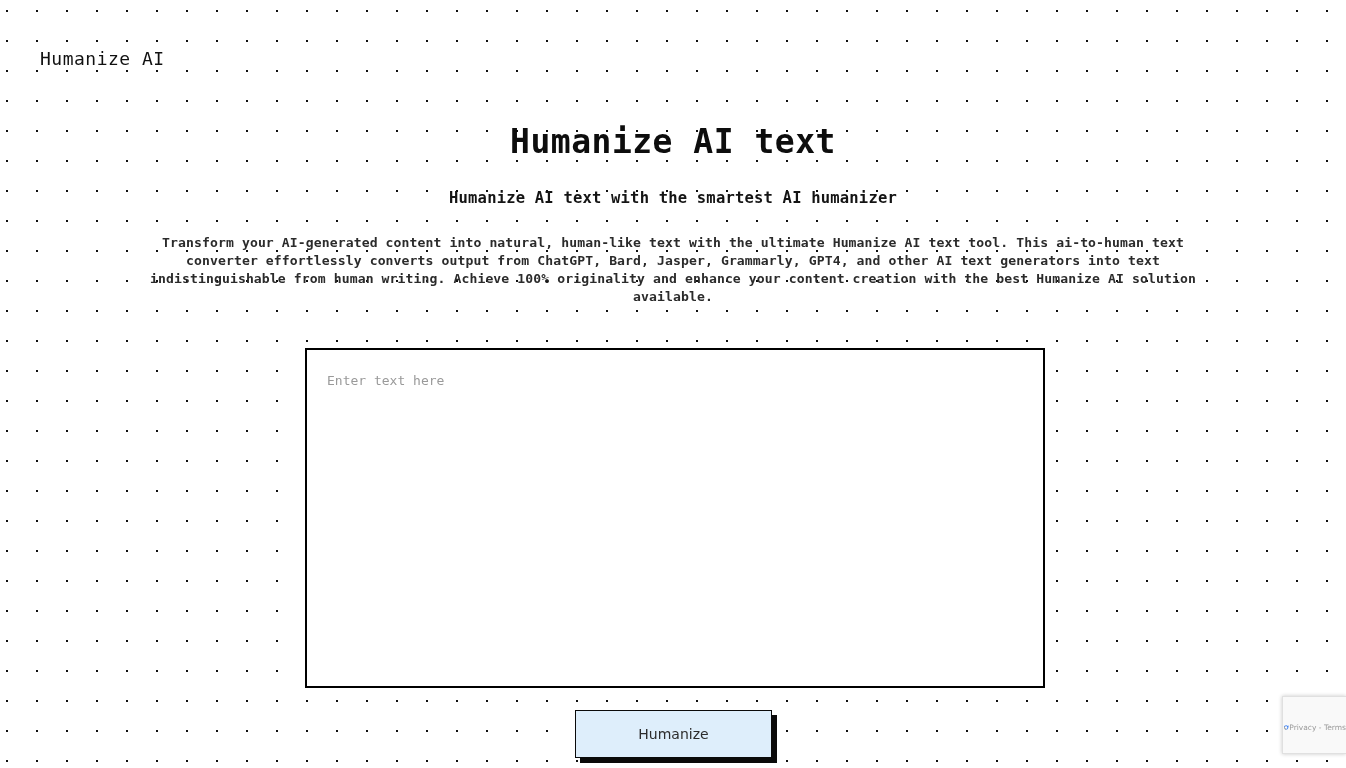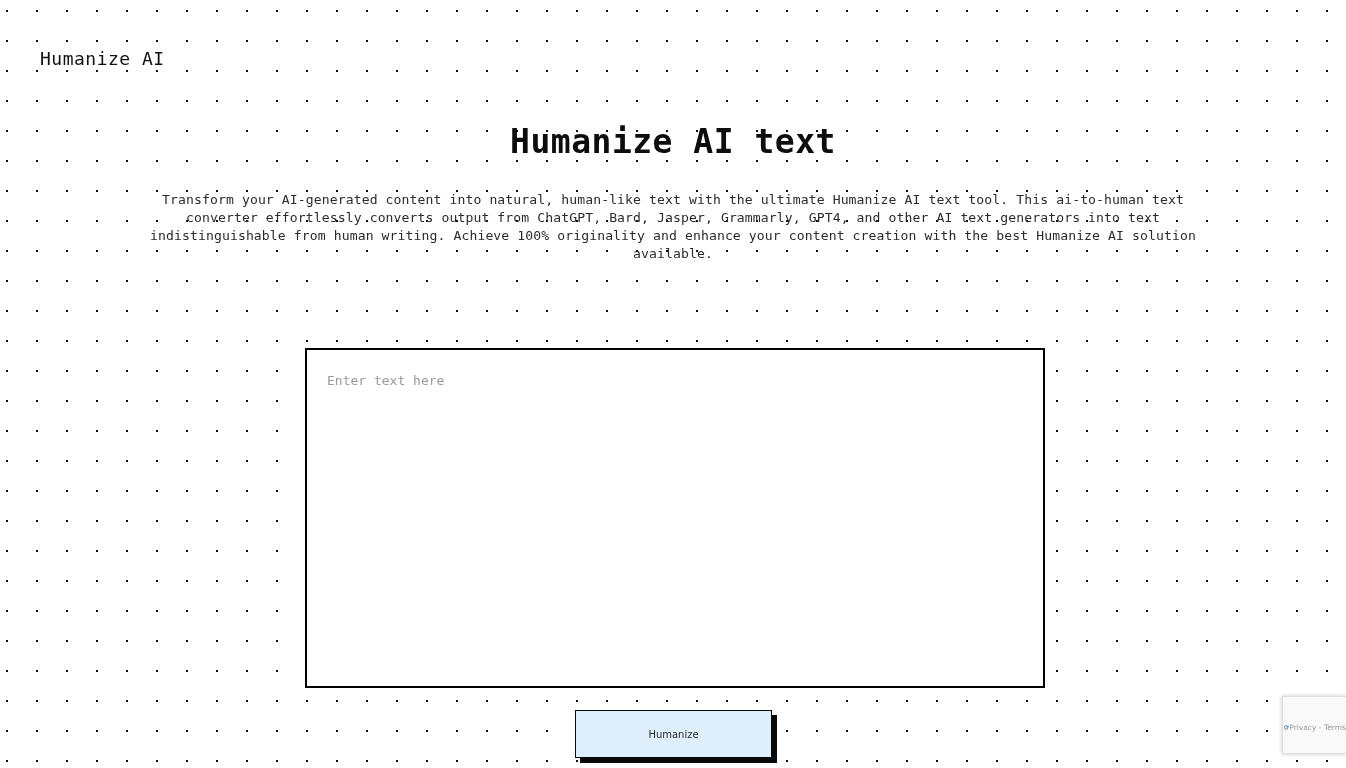--- a/index.html
+++ b/index.html
@@ -80,21 +80,21 @@
     font-weight: bold;
     line-height: 22px;
     letter-spacing: 0.2px;
     color: #141414;
   }
   #hero-description {
     margin: 25px auto 0 auto;
     width: 1082px;
     font-family: "DejaVu Sans Mono", "Liberation Mono", monospace;
     font-size: 13.1px;
-    font-weight: normal;
+    font-weight: bold;
     line-height: 18px;
     letter-spacing: 0.1px;
     color: #2b2b2b;
     text-align: center;
   }
 
   
   #editor-area {
     position: absolute;
     left: 305px;
@@ -130,21 +130,21 @@
   #humanize-button {
     position: absolute;
     left: 575px;
     top: 710px;
     width: 197px;
     height: 48px;
     background: #deeefb;
     border: 1.6px solid #0a0a0a;
     box-shadow: 5px 5px 0 0 #0a0a0a;
     font-family: "DejaVu Sans", "Liberation Sans", sans-serif;
-    font-size: 10px;
+    font-size: 14px;
     color: #2c2c2c;
     cursor: pointer;
     padding: 0;
     box-sizing: border-box;
   }
 
   
   #recaptcha-badge {
     position: absolute;
     left: 1282px;
@@ -182,20 +182,21 @@
 <div id="dot-grid"></div>
 
 <div id="page">
 
   <header id="site-header">
     <a id="brand-logo" href="#">Humanize AI</a>
   </header>
 
   <section id="hero">
     <h1 id="hero-title">Humanize AI text</h1>
+    <h2 id="hero-subtitle">Humanize AI text with the smartest AI humanizer</h2>
     <p id="hero-description">Transform your AI-generated content into natural, human-like text with the ultimate Humanize AI text tool. This ai-to-human text converter effortlessly converts output from ChatGPT, Bard, Jasper, Grammarly, GPT4, and other AI text generators into text indistinguishable from human writing. Achieve 100% originality and enhance your content creation with the best Humanize AI solution available.</p>
   </section>
 
   <div id="editor-area">
     <textarea id="input-textarea" placeholder="Enter text here" style=""></textarea>
   </div>
 
   <button id="humanize-button">Humanize</button>
 
   <div id="recaptcha-badge">

